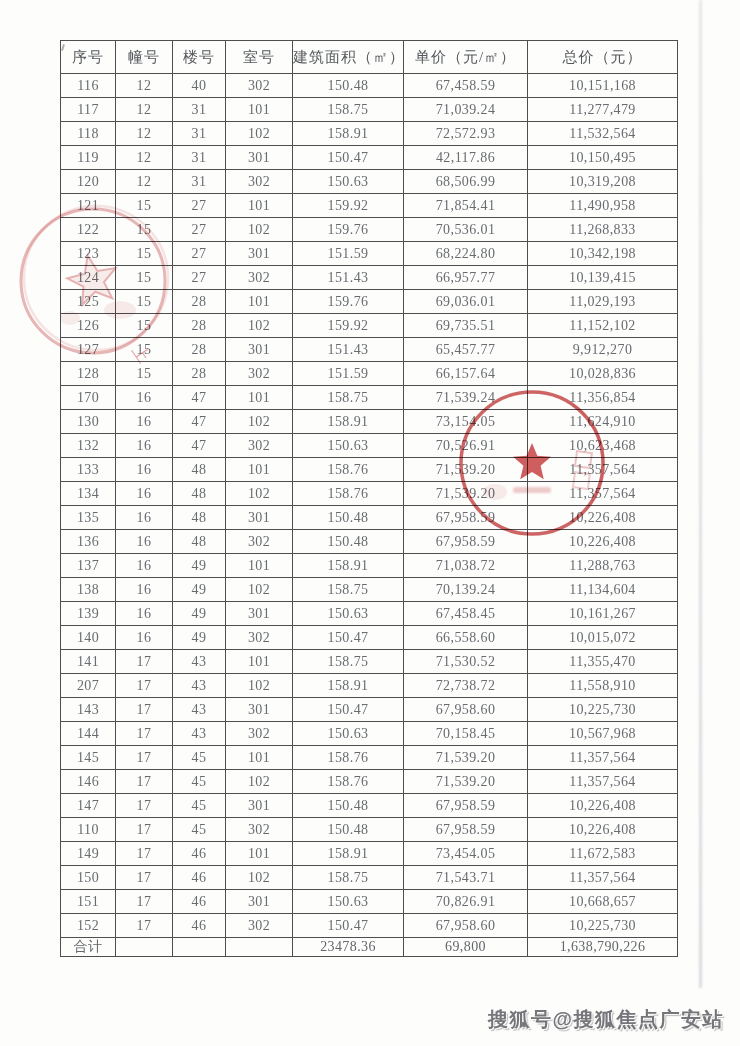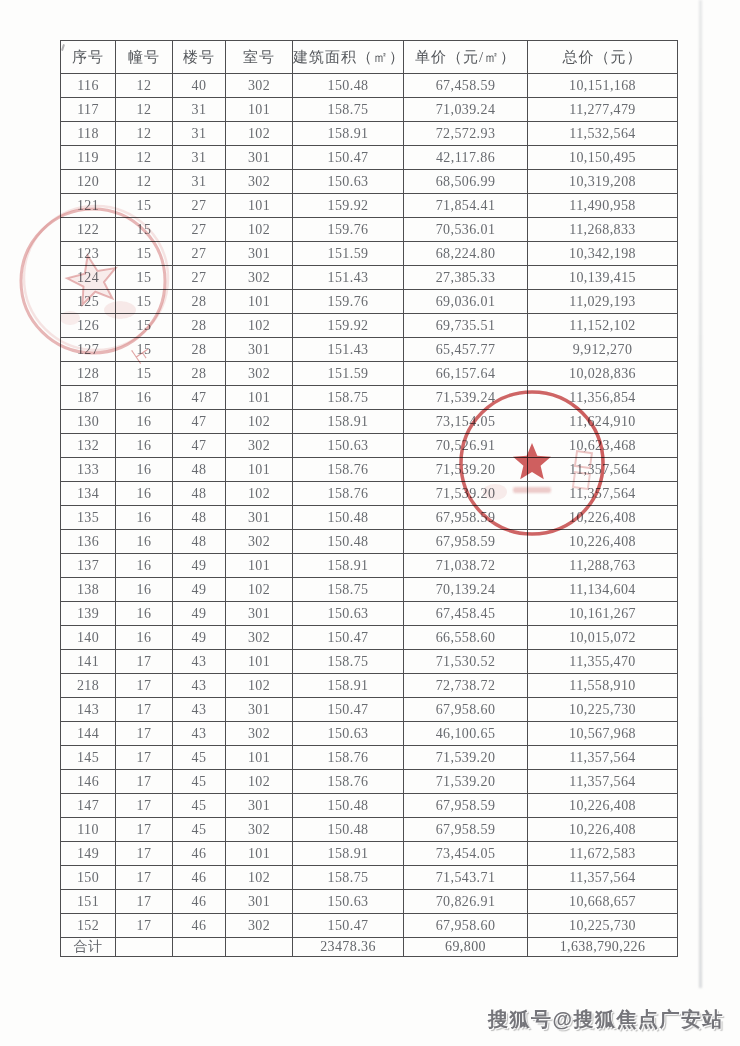--- a/index.html
+++ b/index.html
@@ -148,21 +148,21 @@
       <td>151.59</td>
       <td>68,224.80</td>
       <td>10,342,198</td>
     </tr>
         <tr class="data-row">
       <td>124</td>
       <td>15</td>
       <td>27</td>
       <td>302</td>
       <td>151.43</td>
-      <td>27,385.33</td>
+      <td>66,957.77</td>
       <td>10,139,415</td>
     </tr>
         <tr class="data-row">
       <td>125</td>
       <td>15</td>
       <td>28</td>
       <td>101</td>
       <td>159.76</td>
       <td>69,036.01</td>
       <td>11,029,193</td>
@@ -188,21 +188,21 @@
         <tr class="data-row">
       <td>128</td>
       <td>15</td>
       <td>28</td>
       <td>302</td>
       <td>151.59</td>
       <td>66,157.64</td>
       <td>10,028,836</td>
     </tr>
         <tr class="data-row">
-      <td>187</td>
+      <td>170</td>
       <td>16</td>
       <td>47</td>
       <td>101</td>
       <td>158.75</td>
       <td>71,539.24</td>
       <td>11,356,854</td>
     </tr>
         <tr class="data-row">
       <td>130</td>
       <td>16</td>
@@ -296,21 +296,21 @@
         <tr class="data-row">
       <td>141</td>
       <td>17</td>
       <td>43</td>
       <td>101</td>
       <td>158.75</td>
       <td>71,530.52</td>
       <td>11,355,470</td>
     </tr>
         <tr class="data-row">
-      <td>218</td>
+      <td>207</td>
       <td>17</td>
       <td>43</td>
       <td>102</td>
       <td>158.91</td>
       <td>72,738.72</td>
       <td>11,558,910</td>
     </tr>
         <tr class="data-row">
       <td>143</td>
       <td>17</td>
@@ -319,21 +319,21 @@
       <td>150.47</td>
       <td>67,958.60</td>
       <td>10,225,730</td>
     </tr>
         <tr class="data-row">
       <td>144</td>
       <td>17</td>
       <td>43</td>
       <td>302</td>
       <td>150.63</td>
-      <td>46,100.65</td>
+      <td>70,158.45</td>
       <td>10,567,968</td>
     </tr>
         <tr class="data-row">
       <td>145</td>
       <td>17</td>
       <td>45</td>
       <td>101</td>
       <td>158.76</td>
       <td>71,539.20</td>
       <td>11,357,564</td>

